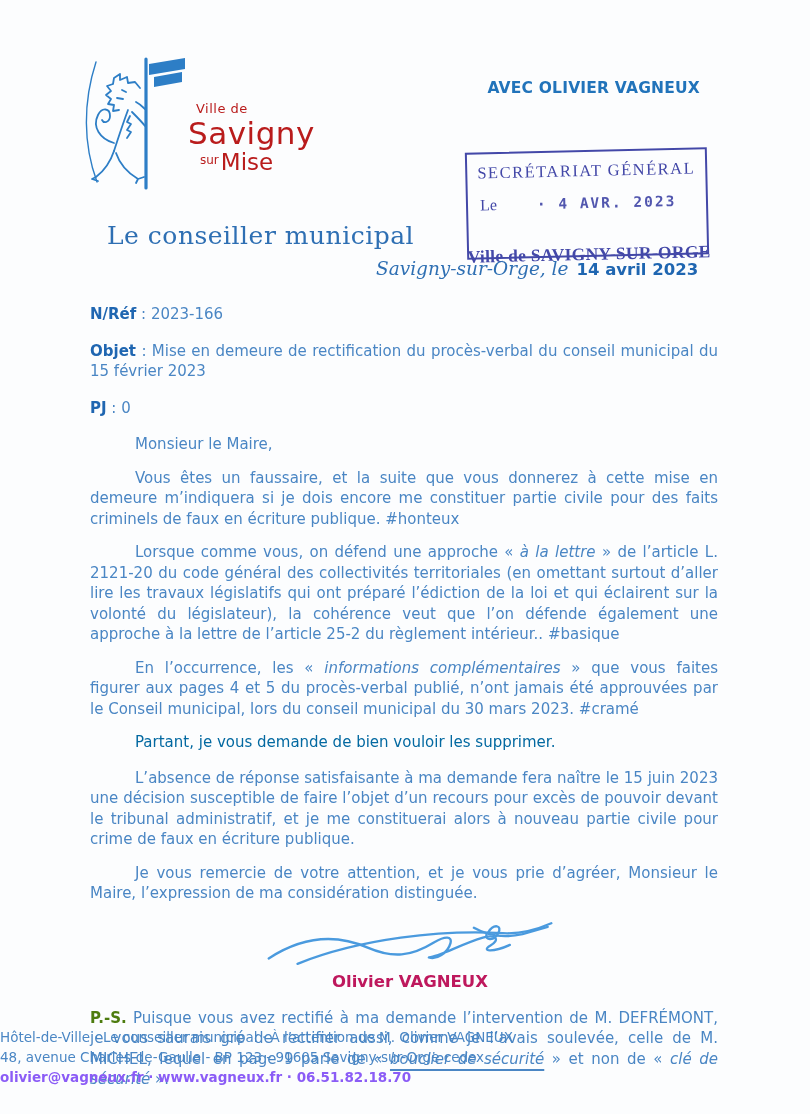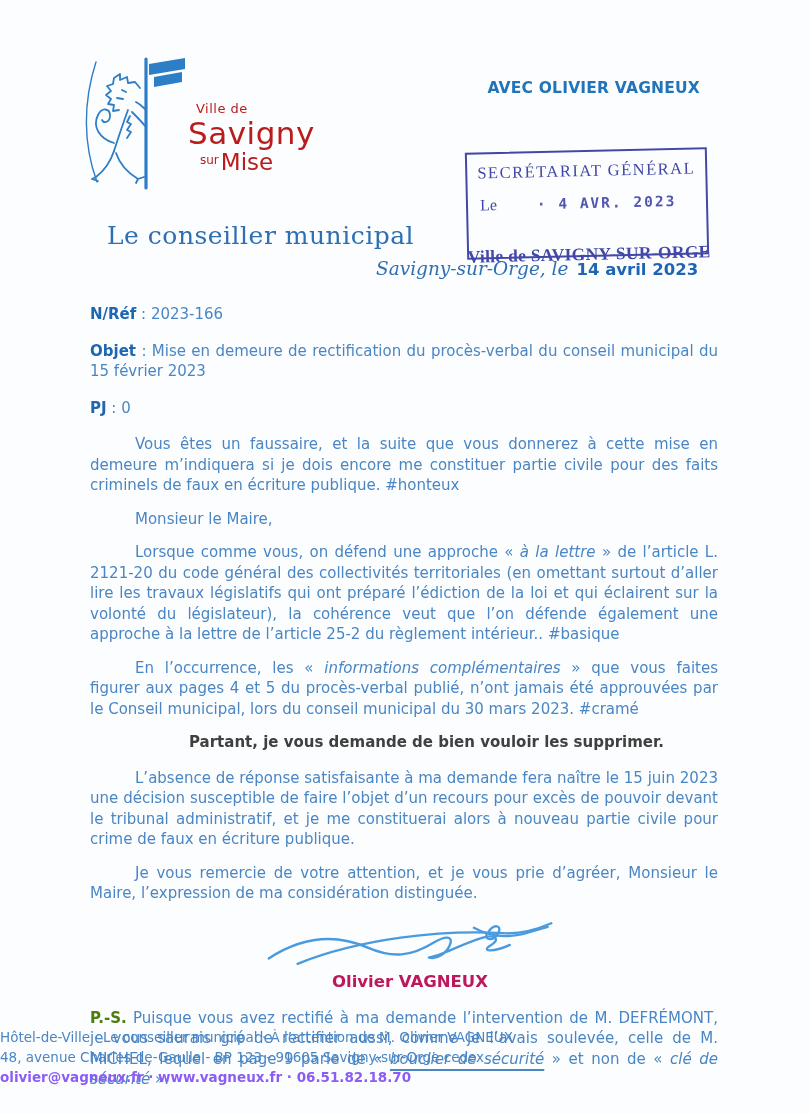--- a/index.html
+++ b/index.html
@@ -43,21 +43,21 @@
   .dl-place { font-family:"DejaVu Serif","Liberation Serif",serif; font-style:italic; font-size:18.5px; }
   .dl-date { font-weight:bold; font-size:16.5px; color:#1f66b1; margin-left:8px; }
 
   
   .content { position:absolute; left:90px; top:304px; width:628px; color:#4a86c4; font-size:15px; line-height:20.5px; }
   .content p { margin:0 0 13px; }
   .meta { margin-bottom:16px !important; }
   .meta b { color:#1f66b1; }
   .indent { text-indent:45px; }
   .just { text-align:justify; }
-  .bold-line { font-weight:bold; color:#404040; margin-bottom:15px !important;text-align:center; }
+  .bold-line { font-weight:normal; color:#0369a1; margin-bottom:15px !important; }
   .ps { margin-top:15px !important; }
   .ps b { color:#4d7c0f; }
   .ul { text-decoration:underline; text-underline-offset:5px; text-decoration-thickness:1.5px; }
 
   
   .sig-block { margin:0 0 8px 150px; width:340px; text-align:center; }
   .sig-name { font-weight:bold; color:#be185d; font-size:16.5px; margin-top:-4px; }
 
   
   .footer { position:absolute; left:0; right:0; top:1027px; color:#4a86c4; font-size:13.5px; line-height:20px; }
@@ -115,23 +115,23 @@
 
   <div class="dateline">
     <span class="dl-place">Savigny-sur-Orge, le</span><span class="dl-date">14 avril 2023</span>
   </div>
 
   <div class="content">
     <p class="meta"><b>N/Réf</b><span> : </span><span>2023-166</span></p>
     <p class="meta just"><b>Objet</b><span> : </span><span>Mise en demeure de rectification du procès-verbal du conseil municipal du 15 février 2023</span></p>
     <p class="meta"><b>PJ</b><span> : </span><span>0</span></p>
 
+    <p class="indent">Monsieur le Maire,</p>
+
     <p class="indent just">Vous êtes un faussaire, et la suite que vous donnerez à cette mise en demeure m’indiquera si je dois encore me constituer partie civile pour des faits criminels de faux en écriture publique. #honteux</p>
-
-    <p class="indent">Monsieur le Maire,</p>
 
     <p class="indent just"><span>Lorsque comme vous, on défend une approche « </span><i>à la lettre</i><span> » de l’article L. 2121-20 du code général des collectivités territoriales (en omettant surtout d’aller lire les travaux législatifs qui ont préparé l’édiction de la loi et qui éclairent sur la volonté du législateur), la cohérence veut que l’on défende également une approche à la lettre de l’article 25-2 du règlement intérieur.. #basique</span></p>
 
     <p class="indent just"><span>En l’occurrence, les « </span><i>informations complémentaires</i><span> » que vous faites figurer aux pages 4 et 5 du procès-verbal publié, n’ont jamais été approuvées par le Conseil municipal, lors du conseil municipal du 30 mars 2023. #cramé</span></p>
 
     <p class="indent bold-line">Partant, je vous demande de bien vouloir les supprimer.</p>
 
     <p class="indent just">L’absence de réponse satisfaisante à ma demande fera naître le 15 juin 2023 une décision susceptible de faire l’objet d’un recours pour excès de pouvoir devant le tribunal administratif, et je me constituerai alors à nouveau partie civile pour crime de faux en écriture publique.</p>
 
     <p class="indent just">Je vous remercie de votre attention, et je vous prie d’agréer, Monsieur le Maire, l’expression de ma considération distinguée.</p>

